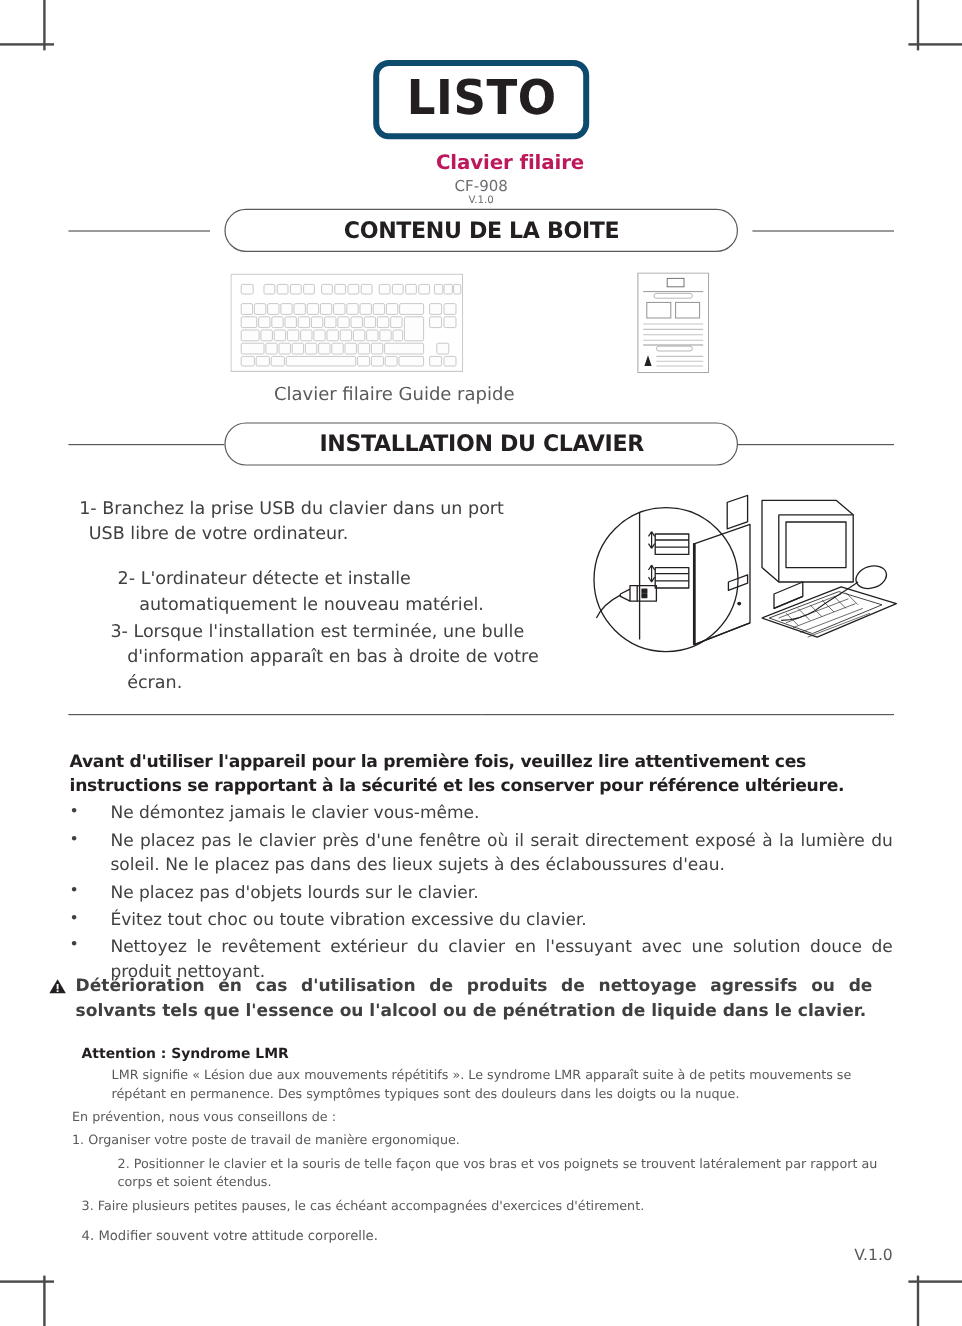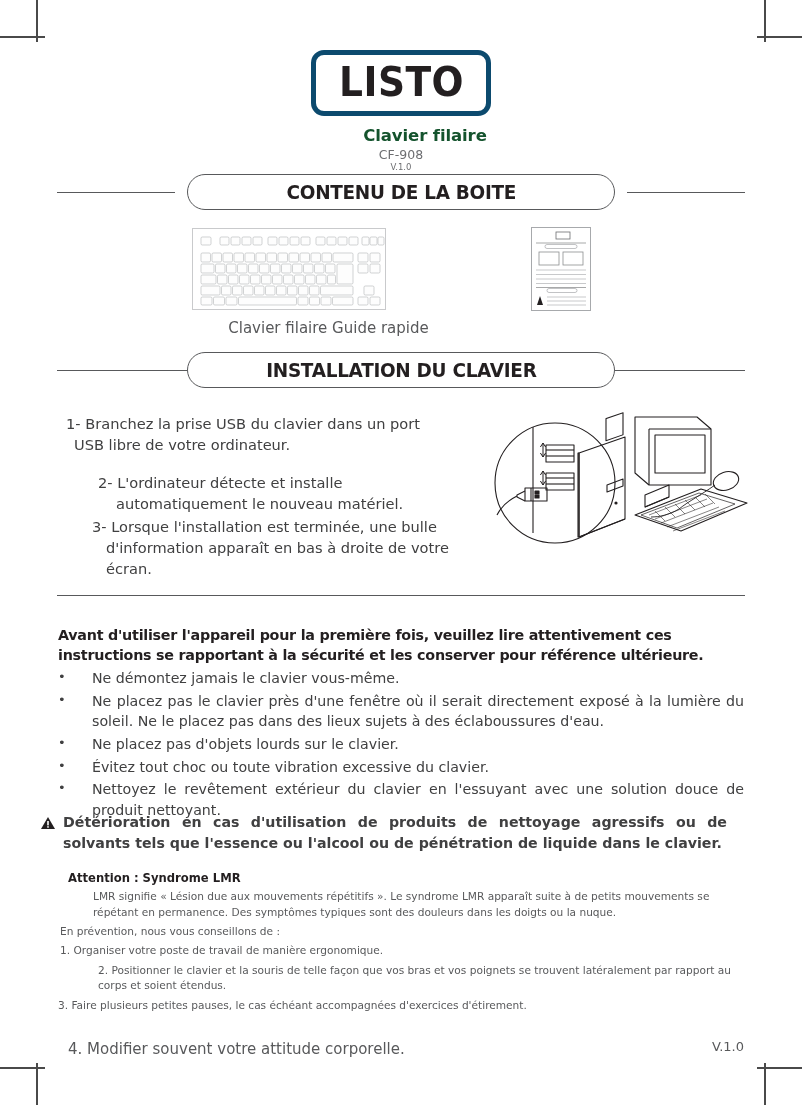--- a/index.html
+++ b/index.html
@@ -49,21 +49,21 @@
     font-size: 40px;
     letter-spacing: 0.5px;
     color: #231f20;
     transform: scaleX(0.94);
     display: inline-block;
   }
   .prod-title {
     margin-top: 10px;
     font-weight: bold;
     font-size: 16.5px;
-    color: #14532d;
+    color: #be185d;
     letter-spacing: -0.1px;
     padding-left: 48px;
   }
   .prod-model {
     margin-top: 2px;
     font-size: 12.5px;
     color: #6d6e71;
   }
   .prod-ver {
     margin-top: 0px;
@@ -234,27 +234,28 @@
     line-height: 1.5;
   }
   .lmr-n2 {
     margin-top: 4px;
     margin-left: 40px;
     font-size: 10.6px;
     line-height: 1.5;
   }
   .lmr-n3 {
     margin-top: 4px;
+    margin-left: 10px;
     font-size: 10.6px;
     line-height: 1.5;
   }
   .lmr-n4 {
-    margin-top: 24px;
+    margin-top: 8px;
     margin-left: 10px;
-    font-size: 15px;
+    font-size: 11px;
     line-height: 1.5;
   }
 
   .footer-ver {
     position: absolute;
     top: 1039px;
     right: 58px;
     font-size: 13px;
     color: #58595b;
   }

